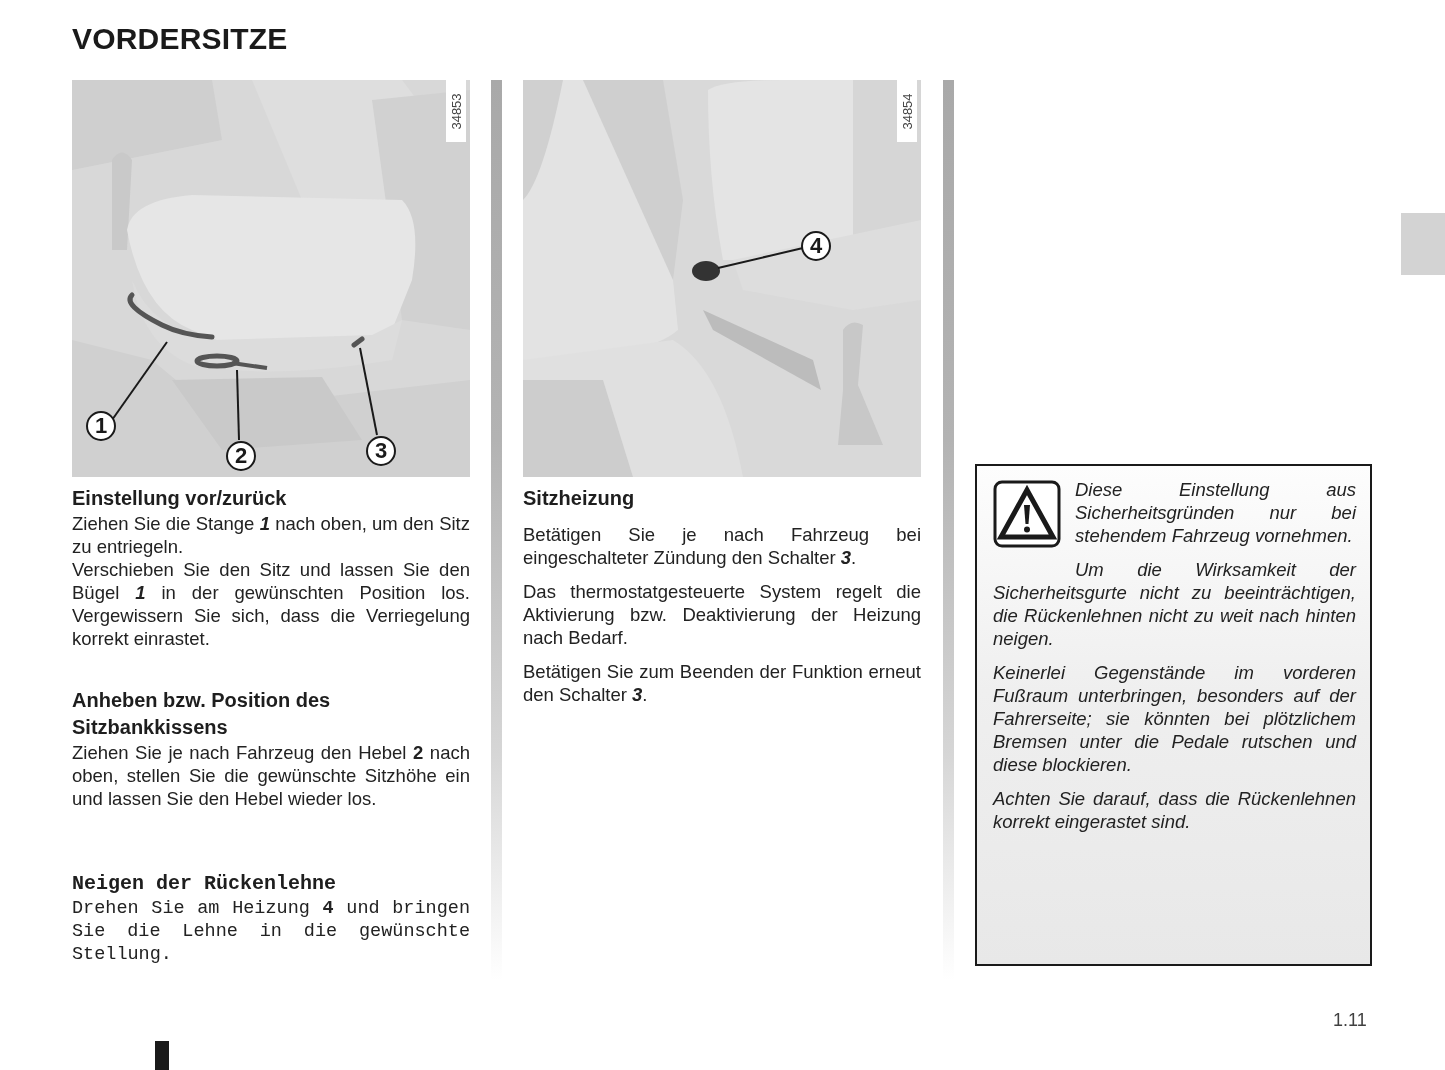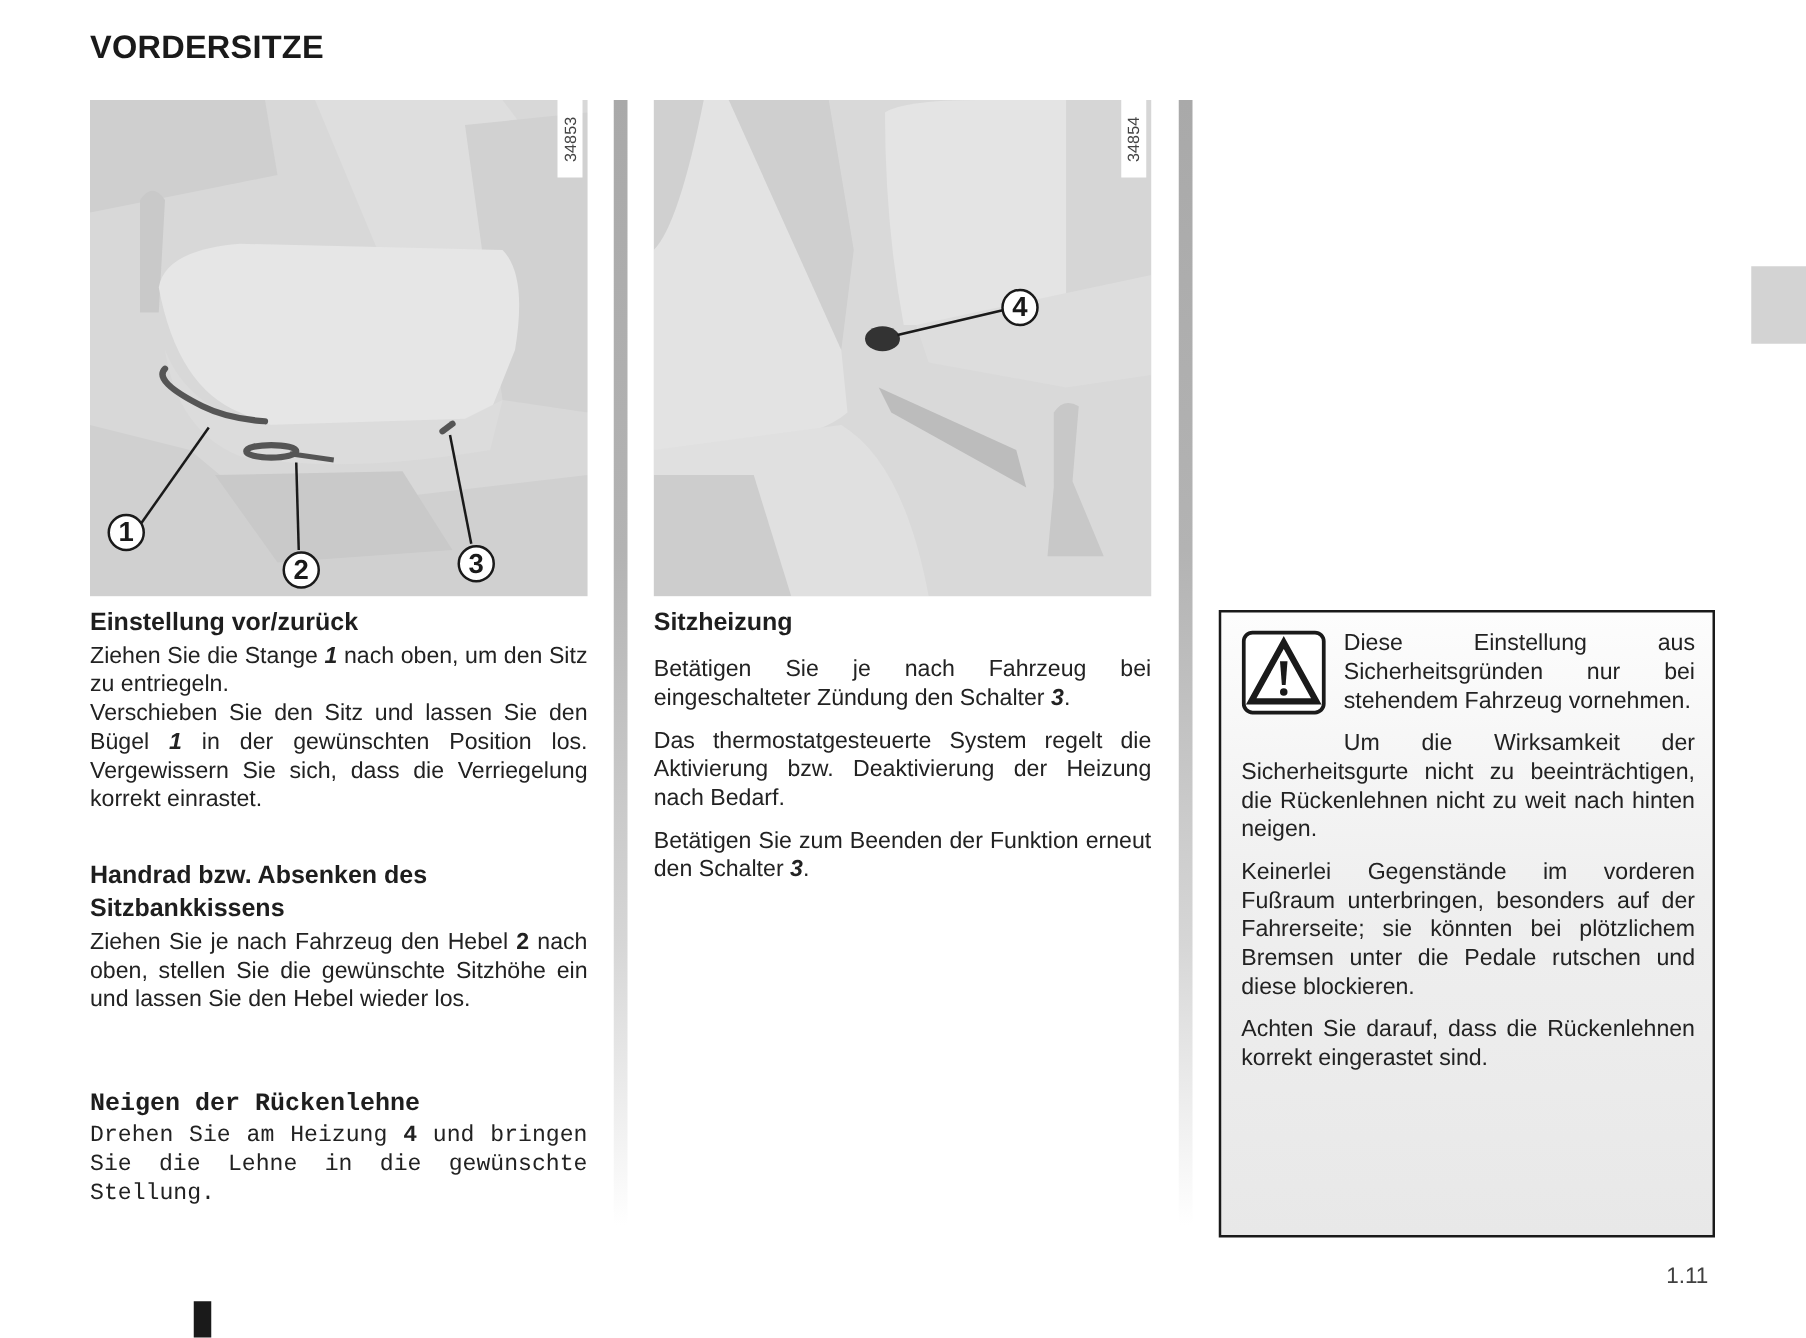--- a/index.html
+++ b/index.html
@@ -1,41 +1,41 @@
 <!DOCTYPE html>
 <html><head>
 <meta charset="utf-8">
 <style>
   html, body { margin: 0; padding: 0; background: #ffffff; }
   body { width: 1445px; height: 1070px; position: relative; overflow: hidden;
          font-family: "Liberation Sans", sans-serif; color: #1e1e1e; }
-  .page-title { position: absolute; left: 72px; top: 22px; font-size: 26px; font-weight: bold;
+  .page-title { position: absolute; left: 72px; top: 22px; font-size: 30px; font-weight: bold;
                 letter-spacing: 0.2px; color: #1a1a1a; margin: 0; }
   .col { position: absolute; top: 80px; width: 398px; }
   .col-1 { left: 72px; }
   .col-2 { left: 523px; }
   .sep { position: absolute; top: 80px; width: 11px; height: 900px;
          background: linear-gradient(to bottom, #a9a9a9 0%, #b3b3b3 40%, #d6d6d6 75%, #ffffff 100%); }
   .sep-1 { left: 491px; }
   .sep-2 { left: 943px; }
   .figure { position: relative; width: 398px; height: 397px; background: #d9d9d9; overflow: hidden; }
   .figure svg { position: absolute; left: 0; top: 0; }
   .fig-label { position: absolute; right: 4px; top: 0; width: 20px; height: 62px; background: #ffffff;
                display: flex; align-items: center; justify-content: center; }
   .fig-label span { transform: rotate(-90deg); font-size: 13px; color: #444; white-space: nowrap; }
   .callout { position: absolute; width: 30px; height: 30px; border-radius: 50%; background: #fff;
              border: 2px solid #1a1a1a; box-sizing: border-box; display: flex; align-items: center;
              justify-content: center; font-size: 22px; font-weight: bold; color: #1a1a1a; }
   h2.sec { font-size: 20px; font-weight: bold; margin: 0; line-height: 27px; color: #1e1e1e; }
   p.txt { font-size: 18.5px; line-height: 23px; margin: 0; text-align: justify; color: #222; }
   p.txt.gap { margin-top: 11px; }
   .num { font-weight: bold; font-style: italic; }
-  .warn-box { position: absolute; left: 975px; top: 488px; width: 397px; height: 502px; box-sizing: border-box;
+  .warn-box { position: absolute; left: 975px; top: 464px; width: 397px; height: 502px; box-sizing: border-box;
               border: 2px solid #1a1a1a; background: linear-gradient(to bottom, #fdfdfd 0%, #efefef 45%, #e8e8e8 100%);
-              padding: 12px 14px 0 16px; }
+              padding: 12px 14px 0 16px; font-style: italic; }
   .warn-icon { float: left; width: 68px; height: 68px; margin: 2px 14px 4px 0; }
   .warn-box p.txt { font-size: 18.5px; line-height: 23px; }
   .warn-box p.indent { text-indent: 82px; }
   .tab-marker { position: absolute; left: 1401px; top: 213px; width: 44px; height: 62px; background: #d3d3d3; }
   .page-num { position: absolute; left: 1333px; top: 1010px; font-size: 18px; color: #404040; }
   .black-mark { position: absolute; left: 155px; top: 1041px; width: 14px; height: 29px; background: #1a1a1a; }
 </style>
 </head>
 <body>
 
@@ -71,21 +71,21 @@
     <div class="callout" style="left:294px; top:356px;">3</div>
   </div>
 
   <div style="margin-top:8px;">
     <h2 class="sec">Einstellung vor/zurück</h2>
     <p class="txt"><span>Ziehen Sie die Stange </span><span class="num">1</span><span> nach oben, um den Sitz zu entriegeln.</span></p>
     <p class="txt"><span>Verschieben Sie den Sitz und lassen Sie den Bügel </span><span class="num">1</span><span> in der gewünschten Position los. Vergewissern Sie sich, dass die Verriegelung korrekt einrastet.</span></p>
   </div>
 
   <div style="margin-top:37px;">
-    <h2 class="sec">Handrad bzw. Absenken des Sitzbankkissens</h2>
+    <h2 class="sec">Anheben bzw. Position des Sitzbankkissens</h2>
     <p class="txt"><span>Ziehen Sie je nach Fahrzeug den Hebel </span><span class="num" style="font-style:normal;">2</span><span> nach oben, stellen Sie die gewünschte Sitzhöhe ein und lassen Sie den Hebel wieder los.</span></p>
   </div>
 
   <div style="margin-top:60px;font-family:Liberation Mono, monospace;">
     <h2 class="sec">Neigen der Rückenlehne</h2>
     <p class="txt"><span>Drehen Sie am Heizung </span><span class="num" style="font-style:normal;">4</span><span> und bringen Sie die Lehne in die gewünschte Stellung.</span></p>
   </div>
 </div>
 
 <div class="sep sep-1"></div>

